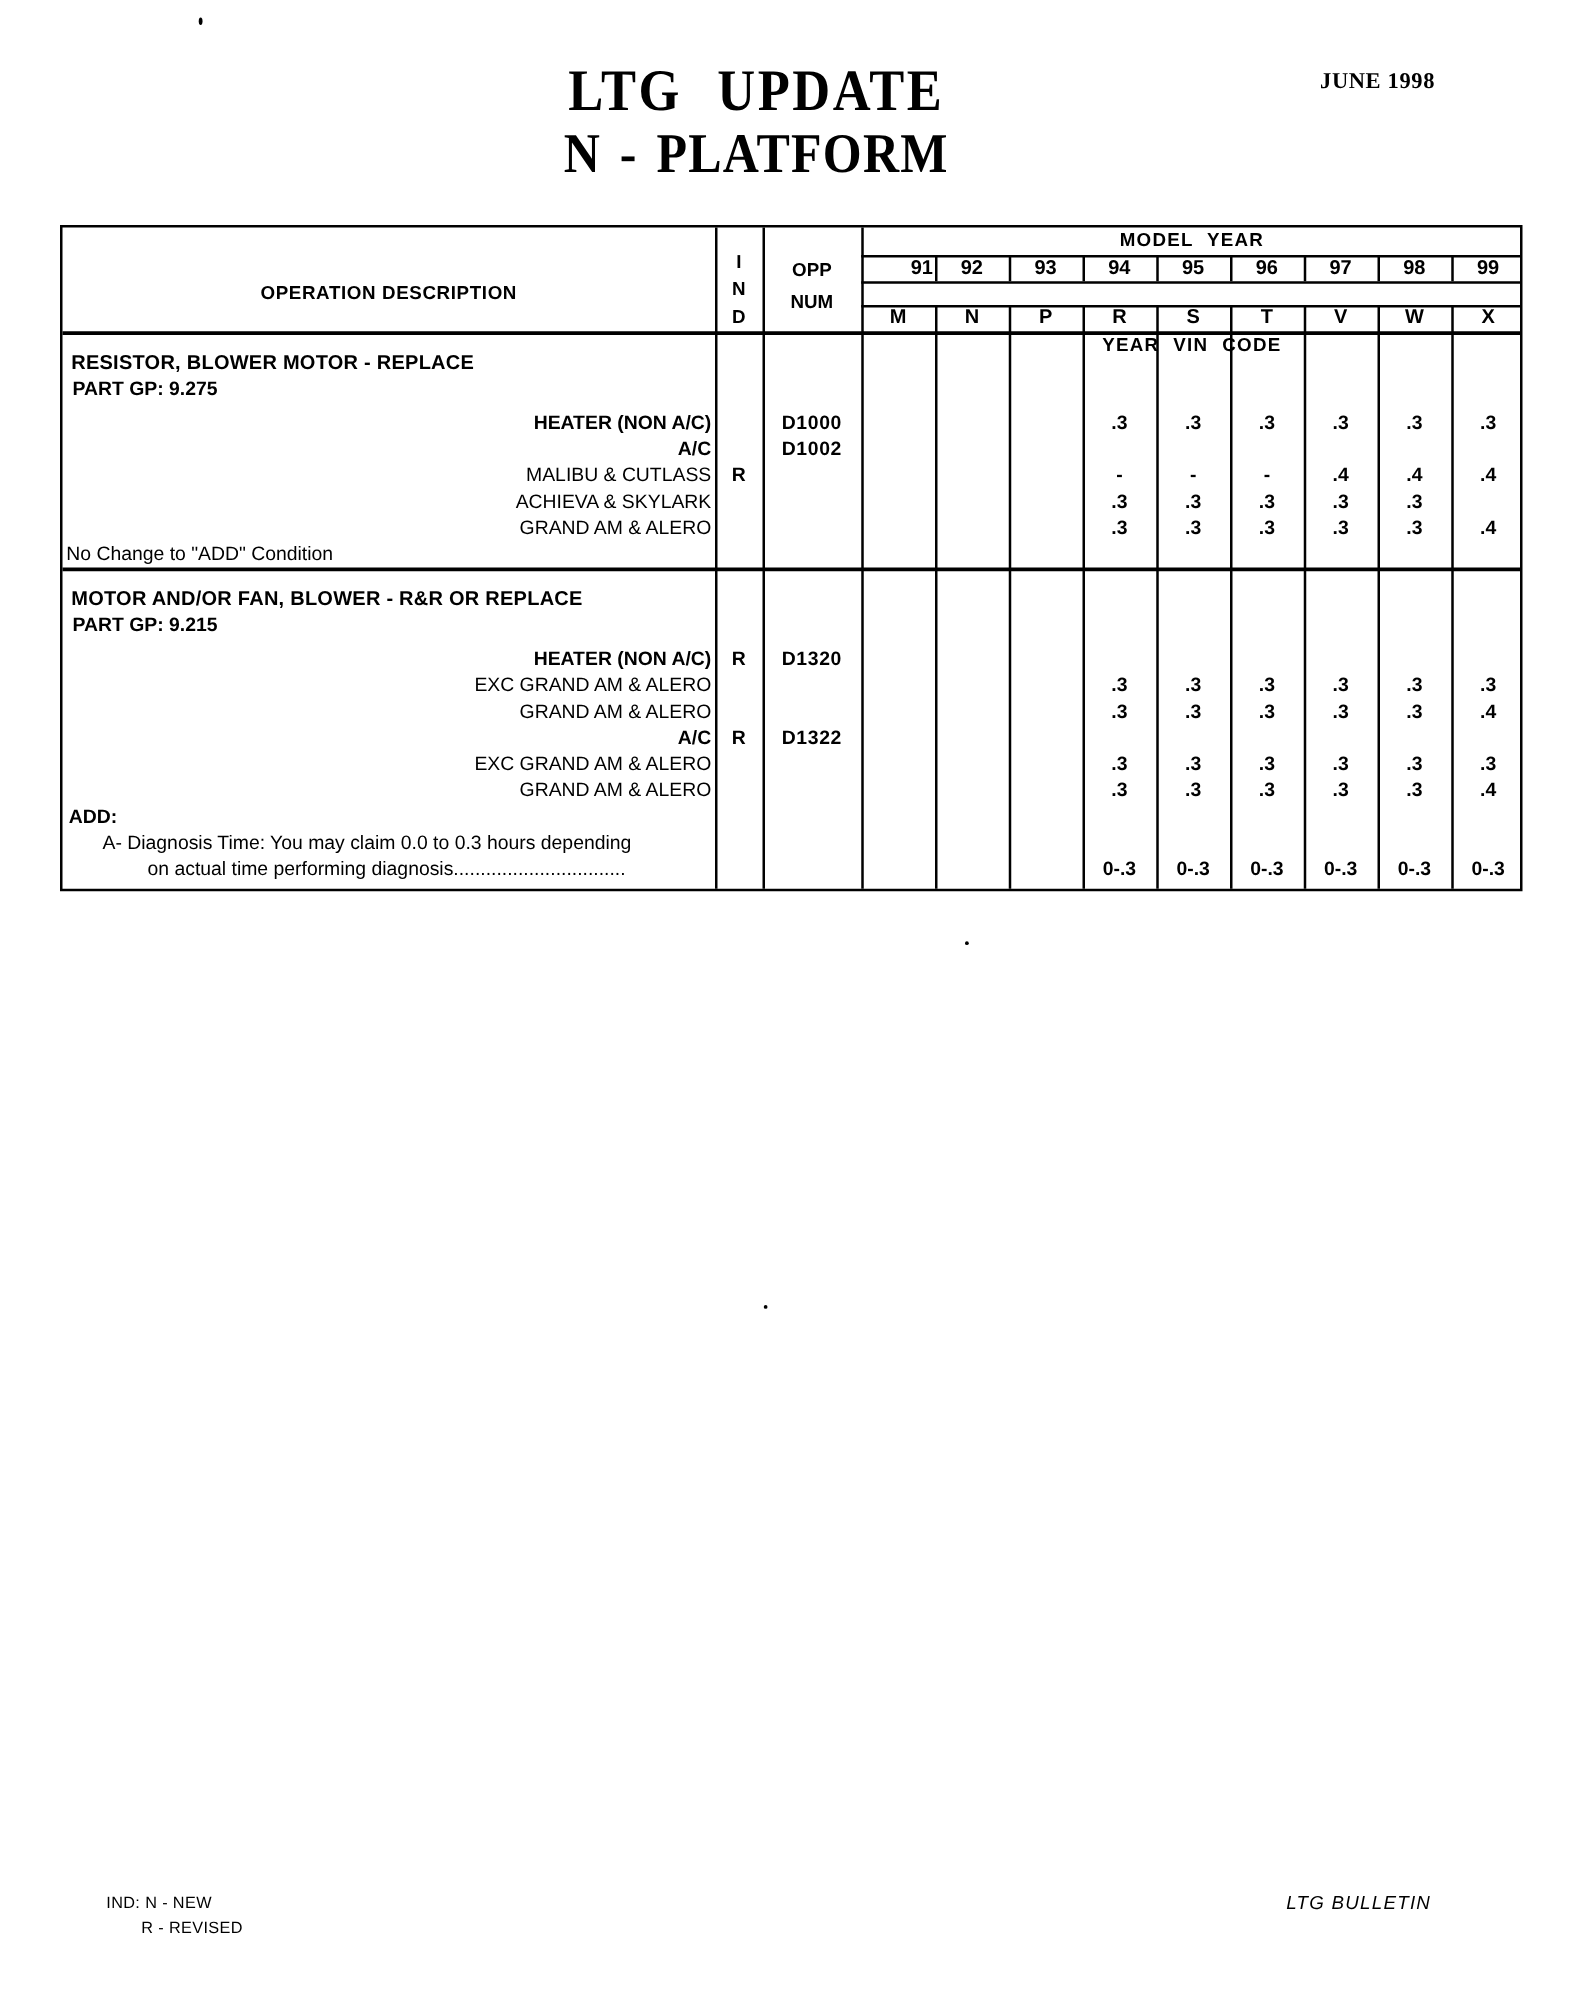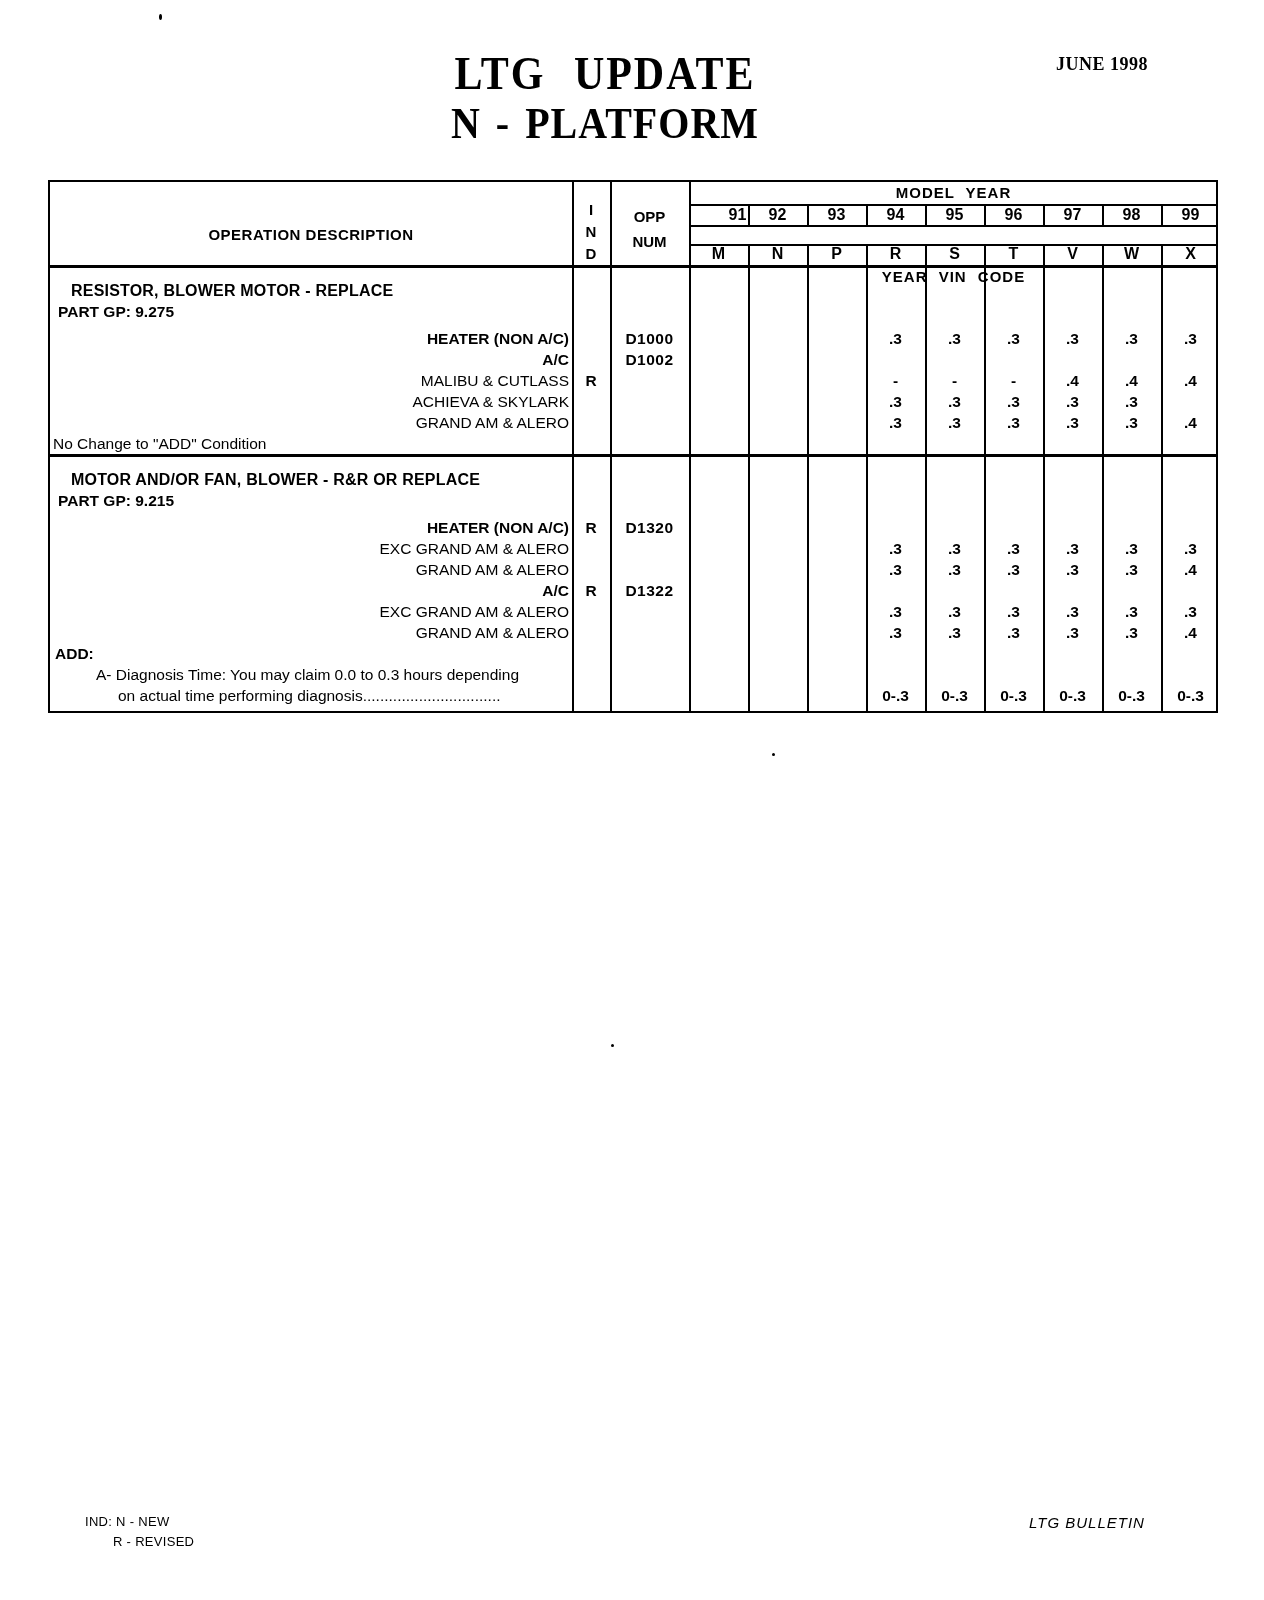--- a/index.html
+++ b/index.html
@@ -41,27 +41,27 @@
                    font-weight:bold; font-size:15px; letter-spacing:1px; word-spacing:6px;margin-top:42px; }
   .ycell { position:absolute; top:24px; width:59px; text-align:center; font-weight:bold; font-size:16px; }
   .vcell { position:absolute; top:63px; width:59px; text-align:center; font-weight:bold; font-size:16px; }
 
   .tbody { position:absolute; left:0; top:86px; width:100%; }
   .section { position:relative; }
   .section-divider { border-bottom:3px solid #000; }
   .row { position:relative; height:21px; line-height:21px; font-size:15.5px; }
   .row-section-title { margin-top:12px; }
   .desc { position:absolute; left:0; top:0; width:522px; height:21px; white-space:nowrap; overflow:visible; }
-  .row-section-title .desc { font-weight:bold; padding-left:21px; font-size:16px; letter-spacing:0.2px; }
+  .row-section-title .desc { font-weight:bold; padding-left:7px; font-size:16px; letter-spacing:0.2px; }
   .row-part-gp .desc       { padding-left:8px;font-weight:bold; }
   .row-config-bold .desc   { font-weight:bold; text-align:right; padding-right:3px; box-sizing:border-box; }
   .row-config .desc        { text-align:right; padding-right:3px; box-sizing:border-box; }
   .row-note .desc          { padding-left:3px; }
   .row-add-label .desc     { font-weight:bold; padding-left:5px; }
-  .row-add-text-1 .desc    { padding-left:46px; }
+  .row-add-text-1 .desc    { padding-left:32px; }
   .row-add-text-2 .desc    { padding-left:68px; }
   .ind-cell { position:absolute; left:522px; top:0; width:38px; text-align:center; font-weight:bold; }
   .opp-cell { position:absolute; left:560px; top:0; width:79px; text-align:center; font-weight:bold; letter-spacing:0.5px; }
   .val-cell { position:absolute; top:0; width:59px; text-align:center; font-weight:bold; font-size:15.5px; }
 
   
   .footer-left-1 { position:absolute; left:85px;  top:1514px; font-size:13px; letter-spacing:0.3px; }
   .footer-left-2 { position:absolute; left:113px; top:1534px; font-size:13px; letter-spacing:0.3px; }
   .footer-right  { position:absolute; left:1029px; top:1514px; font-size:15px; letter-spacing:1px;font-style:italic; }
 

